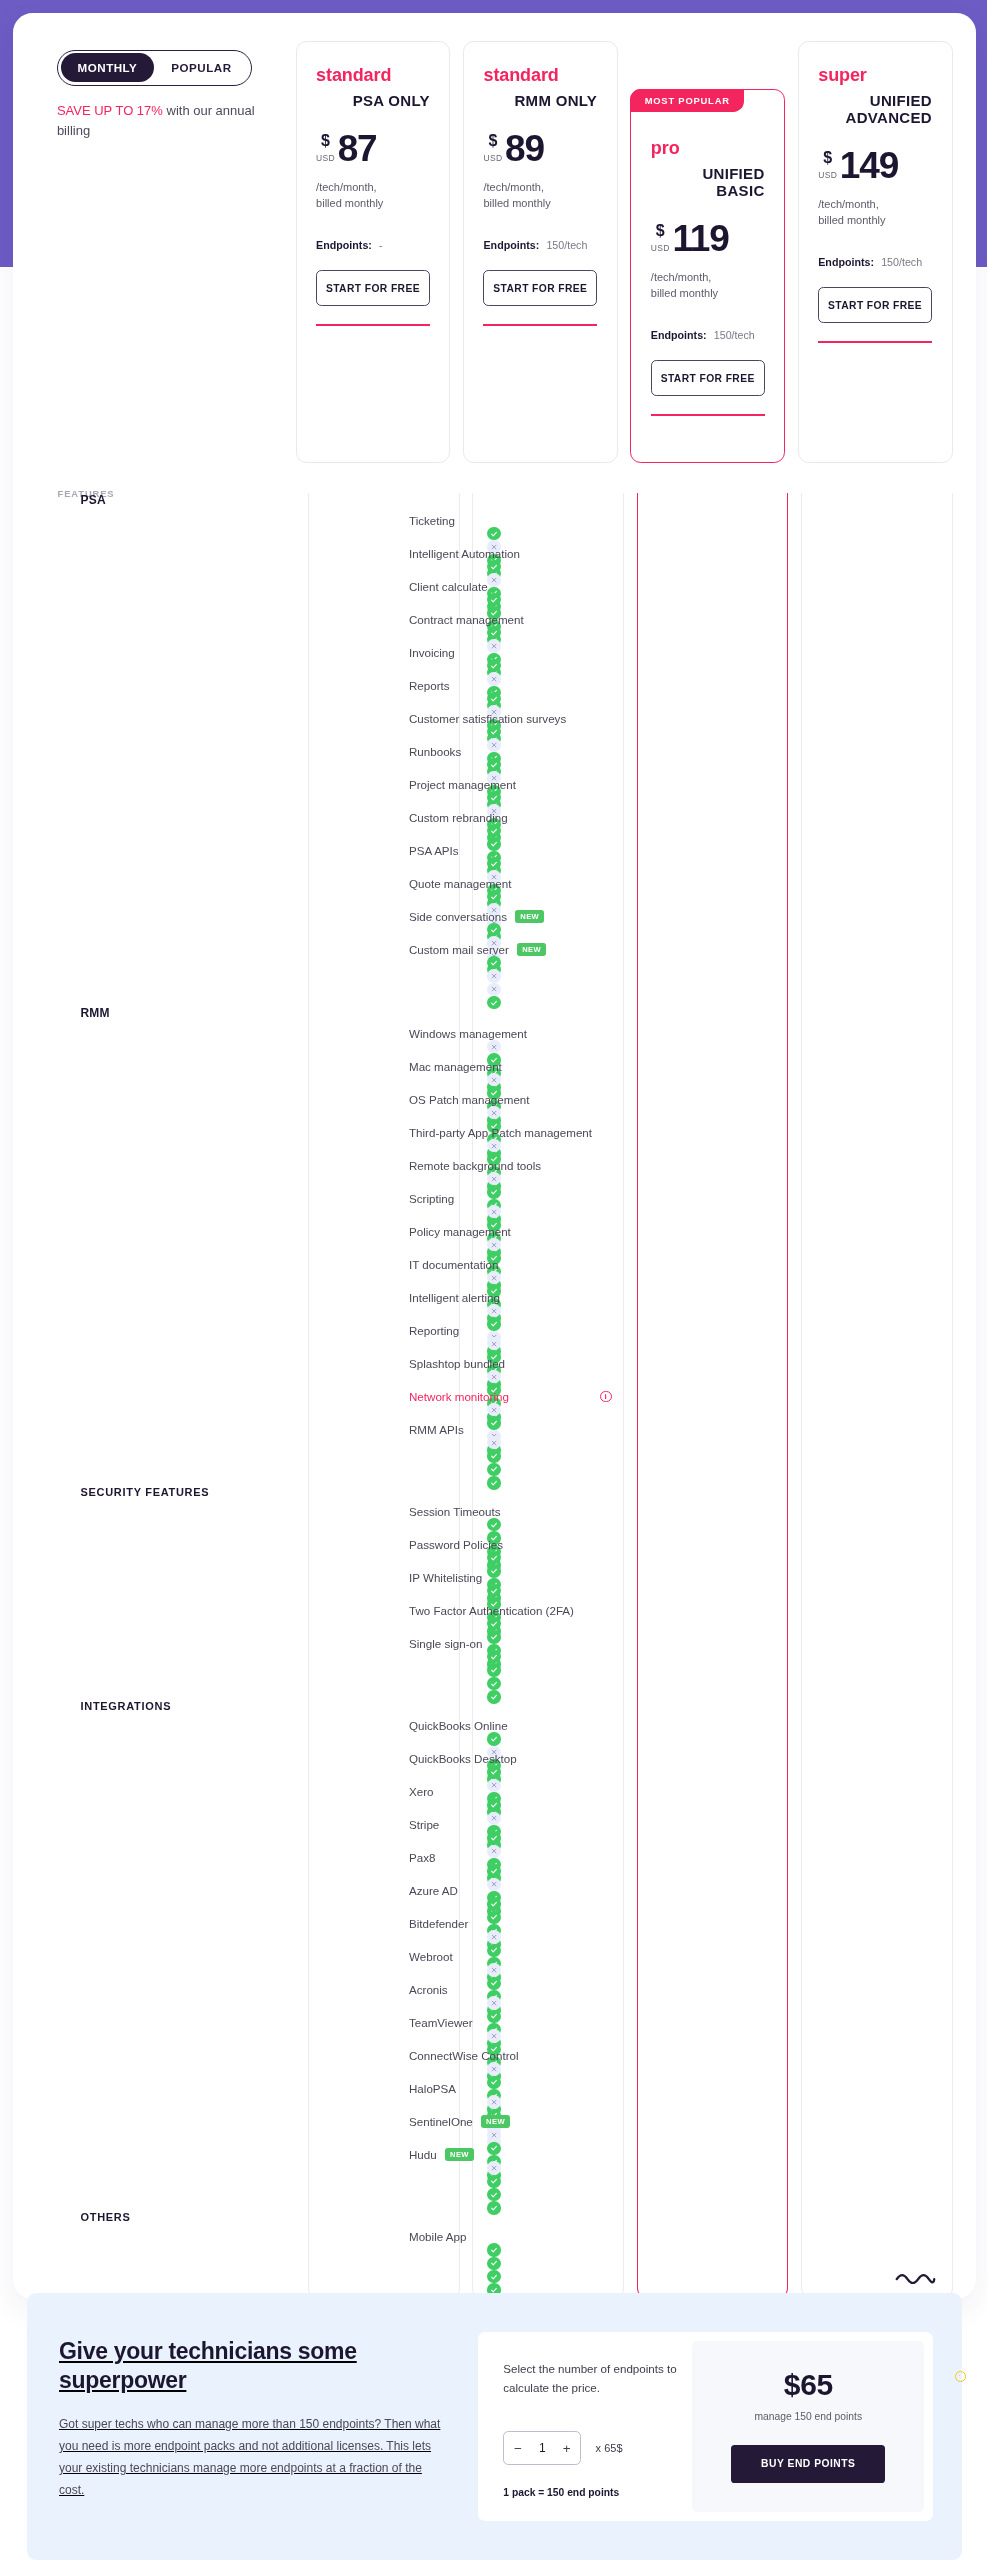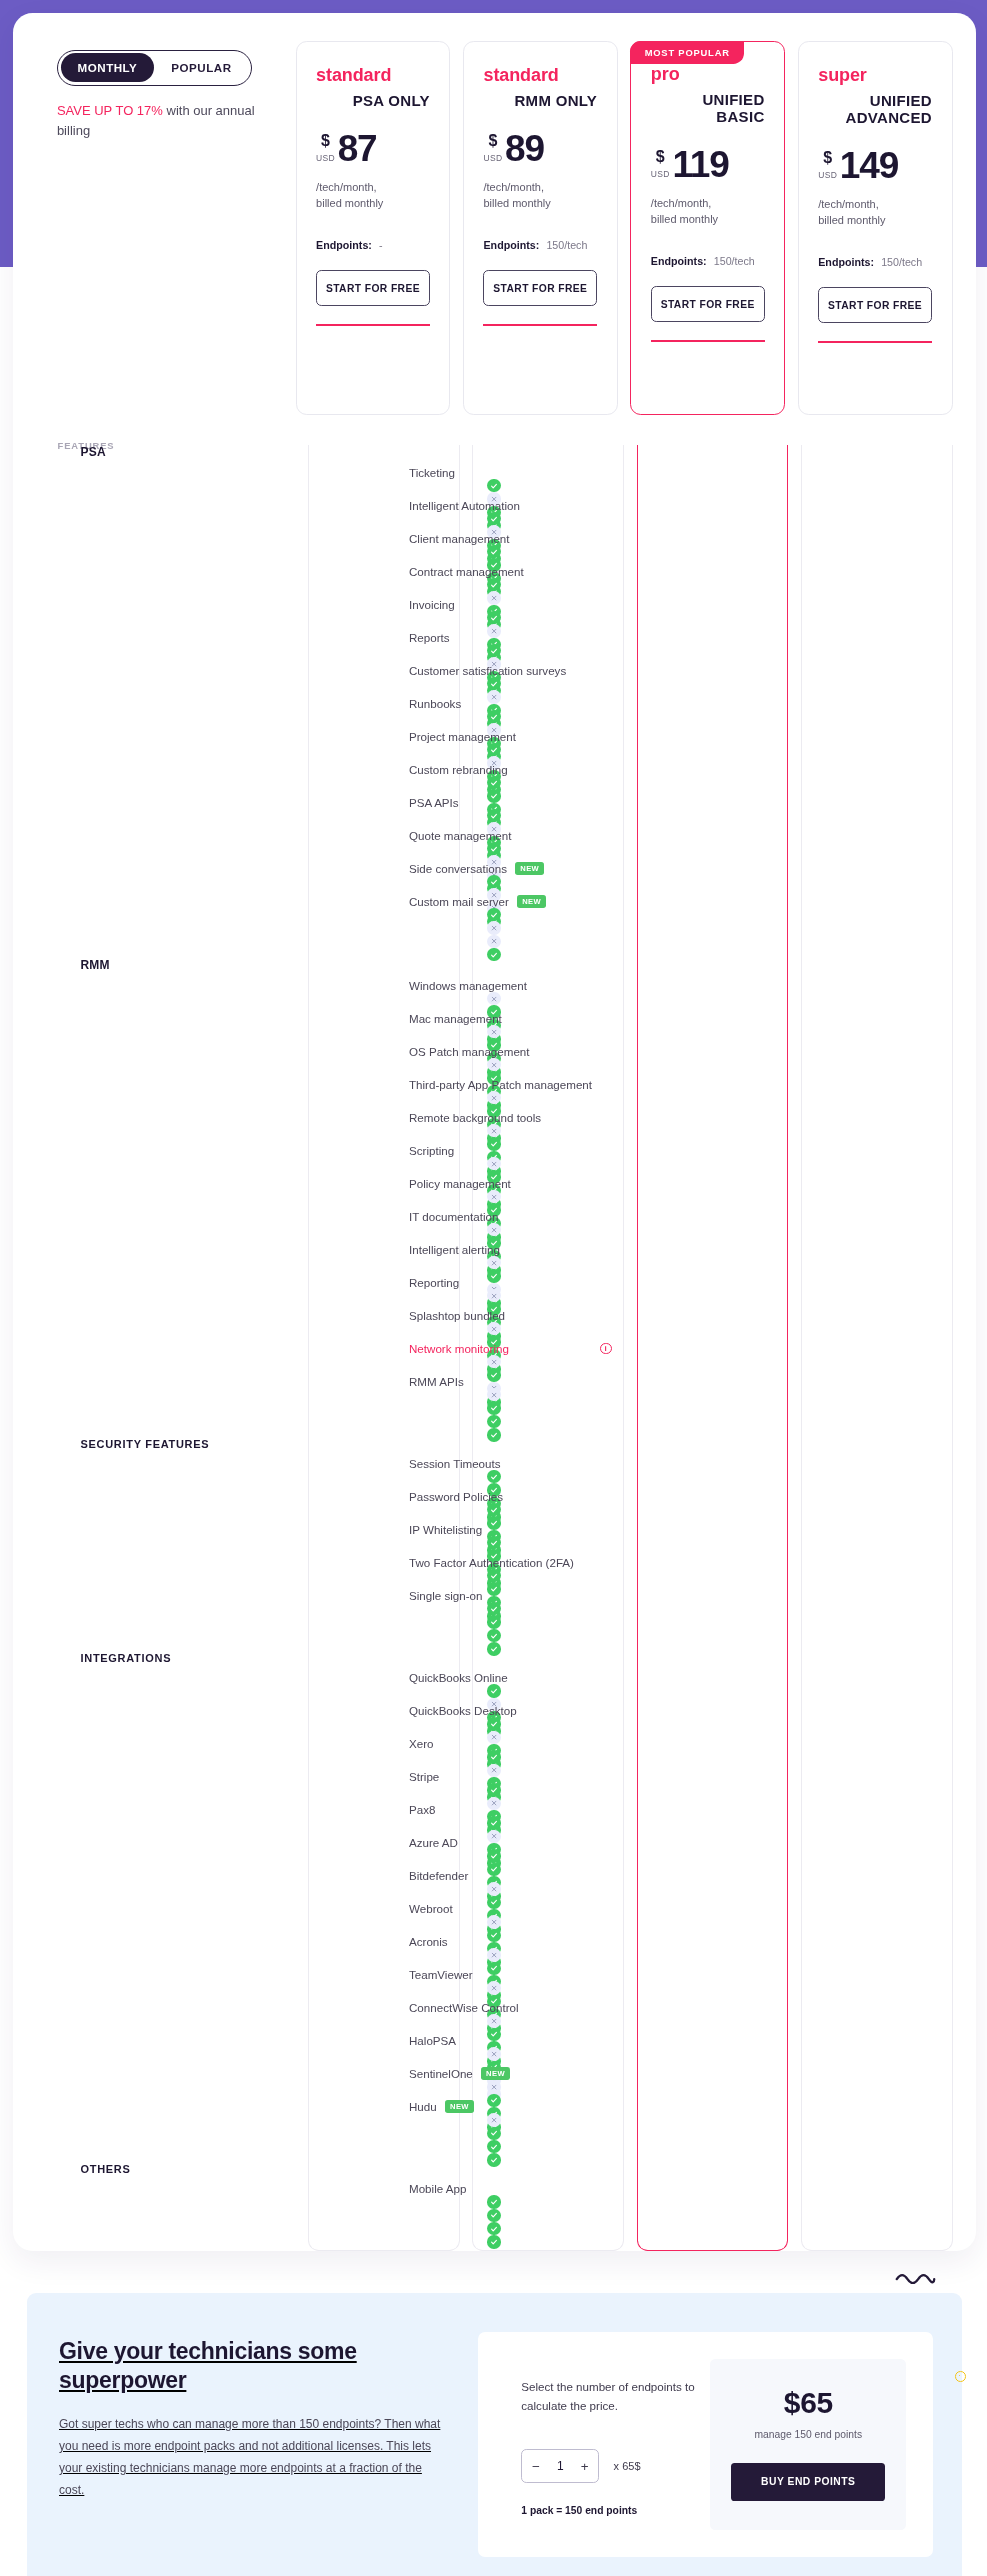--- a/index.html
+++ b/index.html
@@ -94,21 +94,21 @@
     top: -0.9px; left: -0.9px;
     background: #f4245e;
     color: #fff;
     font-size: 9.4px;
     font-weight: bold;
     letter-spacing: 0.8px;
     padding: 6.2px 14.3px;
     border-radius: 10.7px 0 10.7px 0;
     white-space: nowrap;
   }
-  .plan-card.featured { padding-top: 22px; }
+  .plan-card.featured { padding-top: 48px; margin-top: 48px; }
 
   .plan-name {
     color: #f4245e;
     font-size: 18px;
     font-weight: bold;
     letter-spacing: -0.1px;
   }
   .plan-sub {
     margin-top: 6.2px;
     font-size: 15px;
@@ -320,21 +320,21 @@
     font-size: 12px;
     line-height: 1.85;
     color: #4b4757;
   }
 
   .calc-card {
     width: 455px;
     background: #ffffff;
     border-radius: 7.1px;
     display: flex;
-    padding: 27px;
+    padding: 9px;
     gap: 0;
     margin-left: 5.3px;
   }
   .calc-left { width: 205px; padding: 18px 12.5px 14.3px 16px; }
   .calc-prompt { font-size: 11.6px; line-height: 1.65; color: #3f3b4d; }
   .stepper-row { margin-top: 34px; display: flex; align-items: center; gap: 14.3px; }
   .stepper {
     display: flex;
     align-items: center;
     border: 0.9px solid #bfbcd0;
@@ -584,21 +584,21 @@
             <div class="cell">
               <span class="mark yes">
                 <svg width="8" height="8" viewBox="0 0 12 12">
                   <path d="M2.4 6.3 L4.8 8.7 L9.6 3.5" fill="none" stroke="#fff" stroke-width="1.7" stroke-linecap="round" stroke-linejoin="round"></path>
                 </svg>
               </span>
             </div>
           </div>
           <div class="frow">
             <div class="fname">
-              <span>Client management</span>
+              <span>Client calculate</span>
             </div>
             <div class="gap"></div>
             <div class="cell">
               <span class="mark yes">
                 <svg width="8" height="8" viewBox="0 0 12 12">
                   <path d="M2.4 6.3 L4.8 8.7 L9.6 3.5" fill="none" stroke="#fff" stroke-width="1.7" stroke-linecap="round" stroke-linejoin="round"></path>
                 </svg>
               </span>
             </div>
             <div class="gap"></div>

